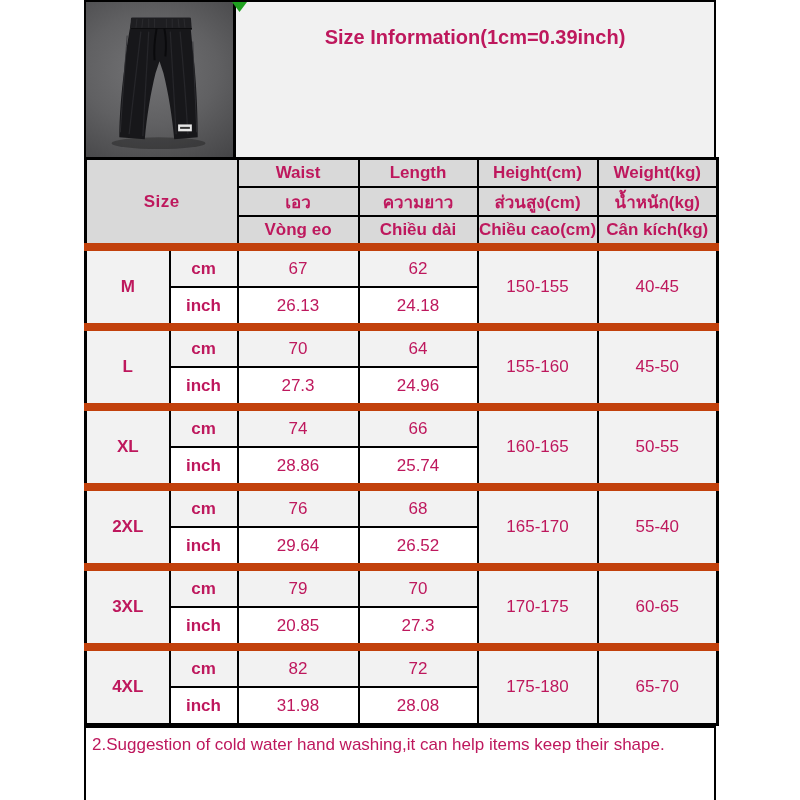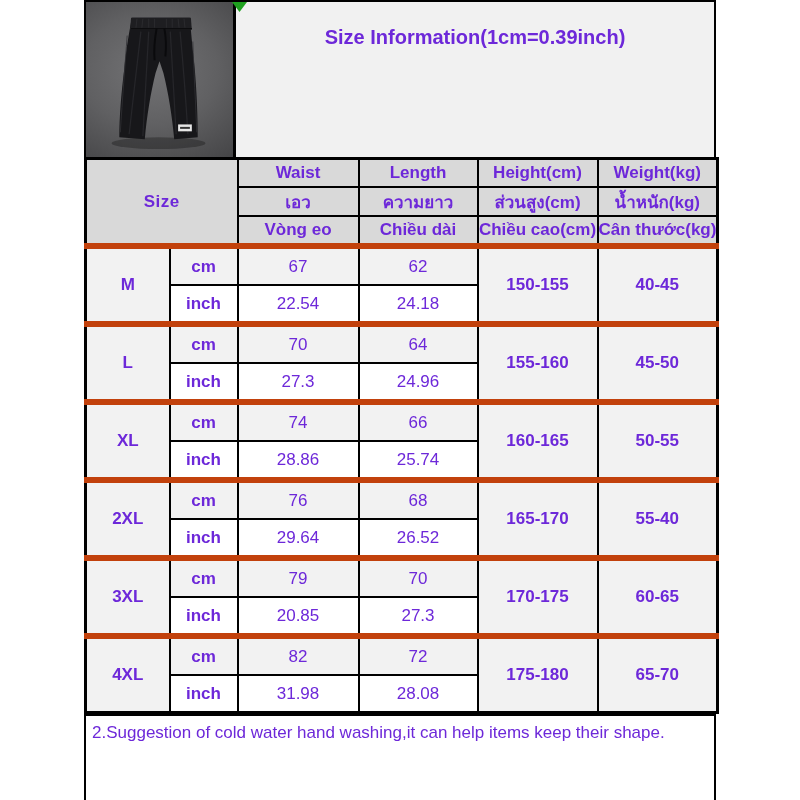--- a/index.html
+++ b/index.html
@@ -1,18 +1,18 @@
 <!DOCTYPE html>
 <html><head>
 <meta charset="utf-8">
 <style>
   html,body{margin:0;padding:0;background:#ffffff;}
   .canvas{
     position:relative;width:800px;height:800px;background:#ffffff;
-    font-family:"Liberation Sans","DejaVu Sans",sans-serif;color:#6d28d9;
+    font-family:"Liberation Sans","DejaVu Sans",sans-serif;color:#be185d;
     overflow:hidden;
   }
   .content{position:absolute;left:84px;top:0;width:632px;}
 
   
   .top-row{
     display:flex;height:157px;box-sizing:border-box;
     border:2px solid #000;border-bottom:none;position:relative;background:#f1f1f1;
   }
   .photo{
@@ -41,22 +41,22 @@
   }
   col.c-size{width:84px;} col.c-unit{width:68px;}
   col.c-waist{width:121px;} col.c-length{width:119px;}
   col.c-height{width:120px;} col.c-weight{width:120px;}
   tr.hdr td{height:26px;background:#d9d9d9;font-weight:bold;}
   td.corner{background:#d9d9d9;font-weight:bold;font-size:34px;letter-spacing:.5px;}
   tr.row-cm td{height:35px;background:#f2f2f2;}
   tr.row-in td{height:35px;background:#ffffff;}
   td.sizename{background:#d9d9d9;font-weight:bold;}
   td.unit{font-weight:bold;}
-  td.range{background:#f2f2f2;font-weight:bold;}
-  tr.blocktop td{border-top:6px solid #c2410c;}
+  td.range{background:#f2f2f2;font-weight:normal;}
+  tr.blocktop td{border-top:8px solid #c2410c;}
 
   
   .attention{
     box-sizing:border-box;width:632px;height:140px;background:#ffffff;
     border:2px solid #000;border-top:2px solid #000;border-bottom-width:3px;
     padding:3px 8px 0 6px;font-size:17px;line-height:28px;text-align:left;
   }
 </style>
 </head>
 <body>
@@ -118,34 +118,34 @@
       <tr class="hdr">
         <td>เอว</td>
         <td>ความยาว</td>
         <td>ส่วนสูง(cm)</td>
         <td>น้ำหนัก(kg)</td>
       </tr>
       <tr class="hdr">
         <td>Vòng eo</td>
         <td>Chiều dài</td>
         <td>Chiều cao(cm)</td>
-        <td>Cân thước(kg)</td>
+        <td>Cân kích(kg)</td>
       </tr>
 
       <tr class="row-cm blocktop">
         <td class="sizename" rowspan="2">M</td>
         <td class="unit">cm</td>
         <td>67</td>
         <td>62</td>
         <td class="range" rowspan="2">150-155</td>
         <td class="range" rowspan="2">40-45</td>
       </tr>
       <tr class="row-in">
         <td class="unit">inch</td>
-        <td>22.54</td>
+        <td>26.13</td>
         <td>24.18</td>
       </tr>
 
       <tr class="row-cm blocktop">
         <td class="sizename" rowspan="2">L</td>
         <td class="unit">cm</td>
         <td>70</td>
         <td>64</td>
         <td class="range" rowspan="2">155-160</td>
         <td class="range" rowspan="2">45-50</td>

